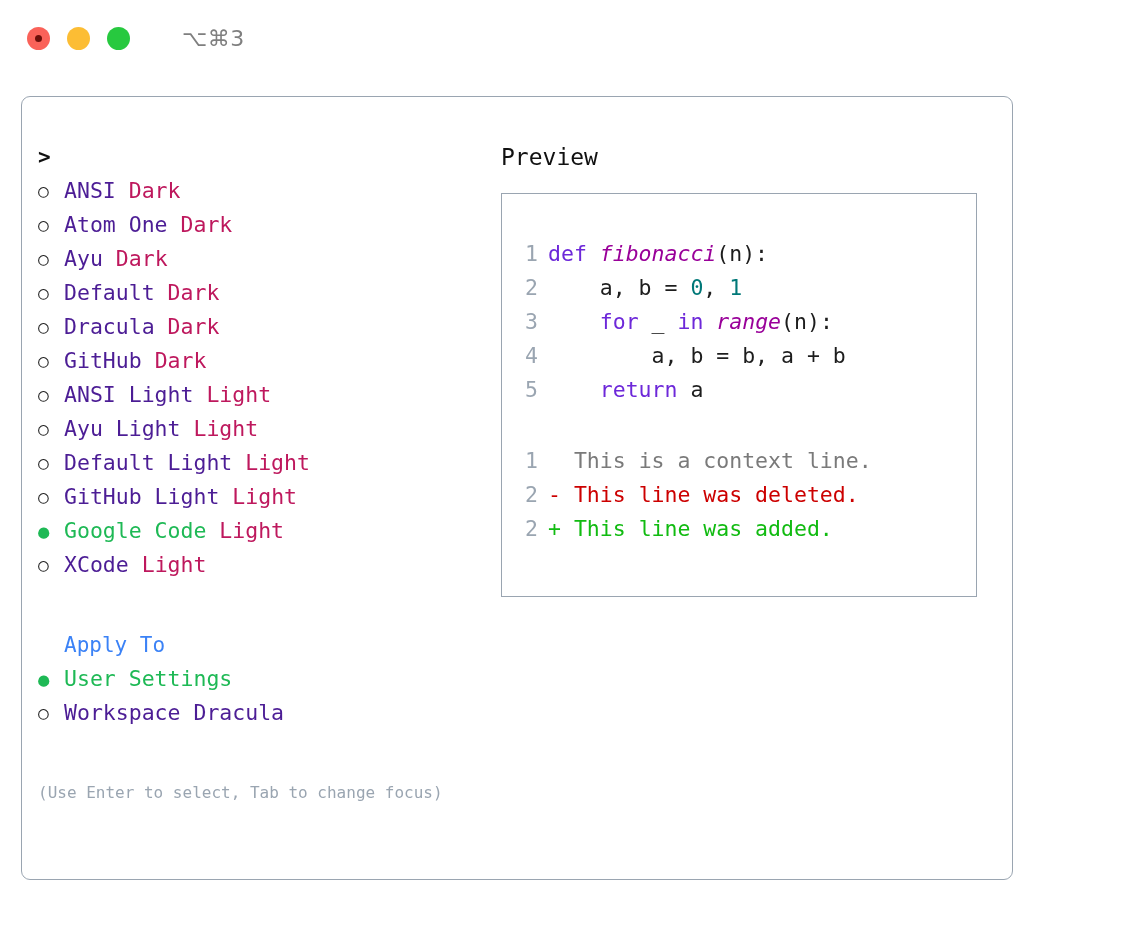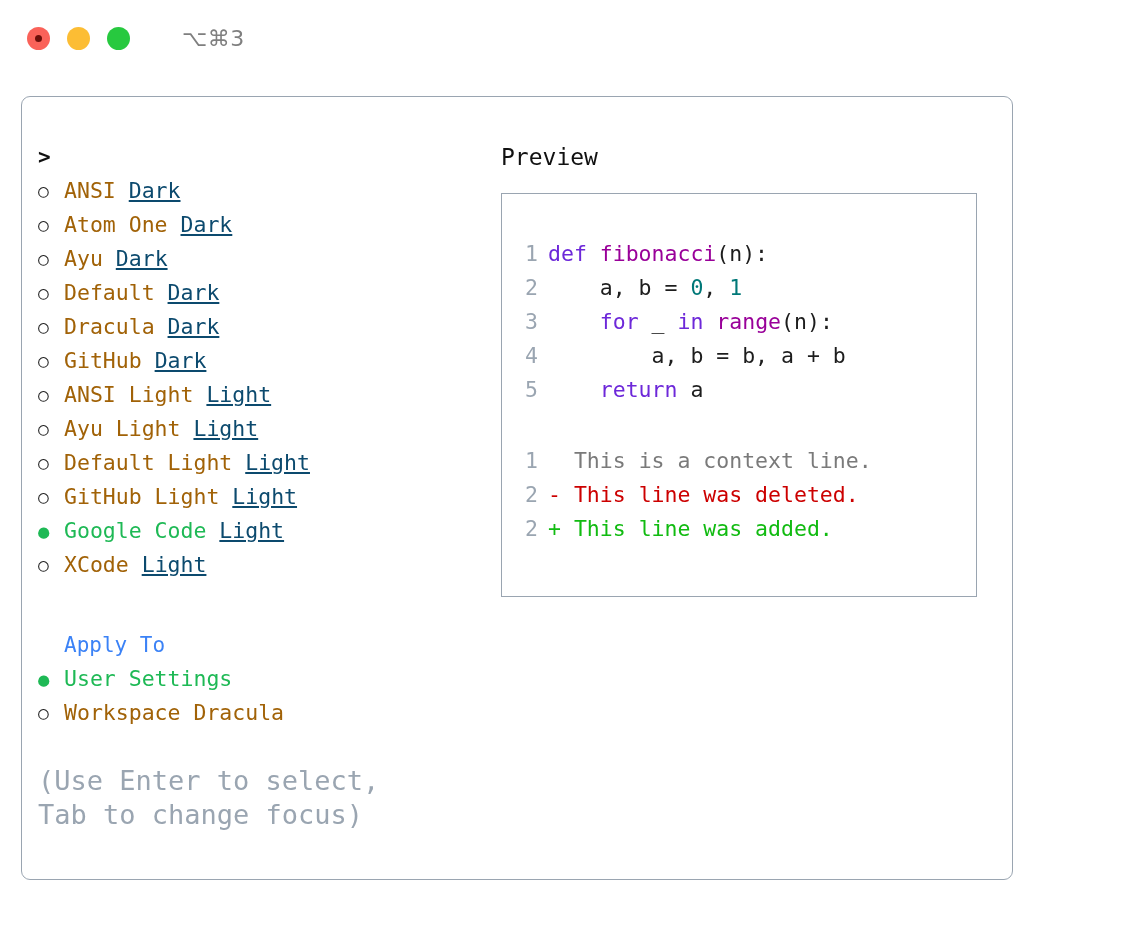--- a/index.html
+++ b/index.html
@@ -102,39 +102,39 @@
   }
   .marker.sel { color: #1eb955; font-size: 19px; }
 
   .heading {
     font-weight: bold;
     color: #111111;
     font-size: 22.5px;
   }
   .heading .marker { font-weight: bold; color: #111; font-size: 21px; }
 
-  .label-name  { color: #a16207; }
+  .label-name  { color: #4c1d95; }
   .label-name.selected { color: #1eb955; }
-  .label-kind  { color: #0c4a6e; text-decoration: underline; }
+  .label-kind  { color: #be185d; }
 
   .section-head {
     height: 34px;
     display: flex;
     align-items: center;
     font-size: 21px;
     color: #3b82f6;
     line-height: 34px;
   }
 
   .spacer-lg { height: 46px; }
   .spacer-md { height: 34px; }
 
   .hint {
-    margin-top: 0px;
-    font-size: 27px;
+    margin-top: 12px;
+    font-size: 16px;
     color: #9aa5b1;
     line-height: 34px;
     width: 405px;
     white-space: pre-wrap;
   }
 
   
   .right-col {
     position: absolute;
     left: 479px;
@@ -168,21 +168,21 @@
     width: 46px;
     flex: 0 0 46px;
     text-align: right;
     padding-right: 10px;
     box-sizing: border-box;
     color: #9aa5b1;
   }
   .code-text { color: #1d1d1d; }
 
   .tok-kw   { color: #6d28d9; }
-  .tok-fn   { color: #990099; }
+  .tok-fn   { color: #990099; font-style: italic; }
   .tok-num  { color: #007878; }
   .tok-plain{ color: #1d1d1d; }
 
   .diff-gap { height: 37px; }
   .diff-ctx { color: #7a7a7a; }
   .diff-del { color: #cc0000; }
   .diff-add { color: #11bb11; }
 </style>
 </head>
 <body>

